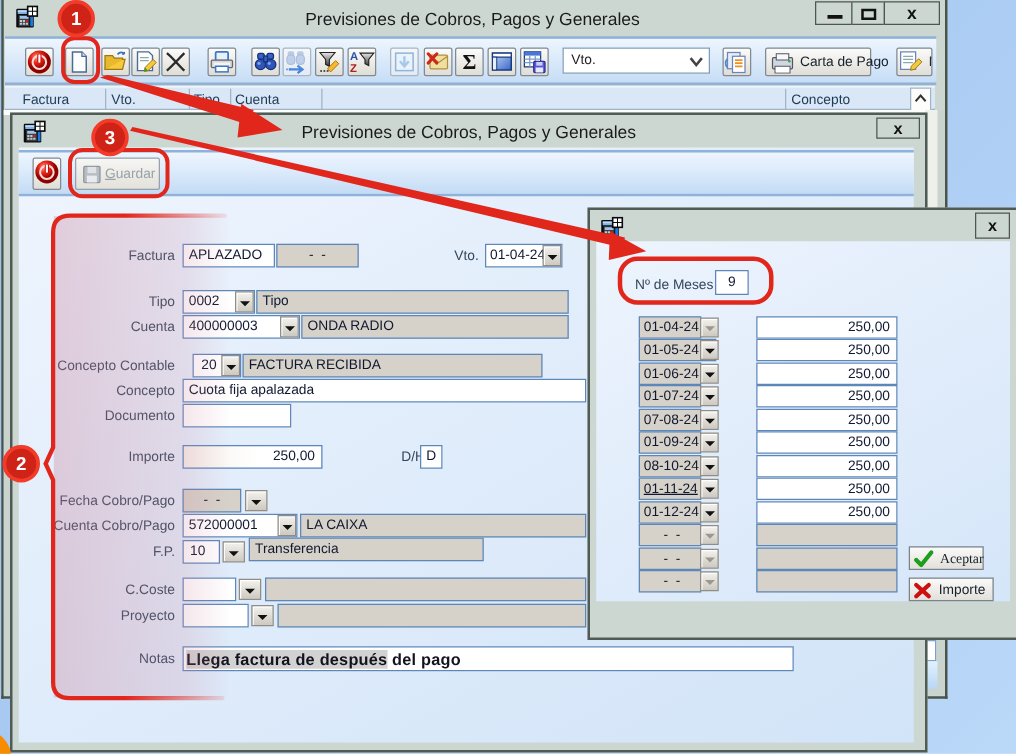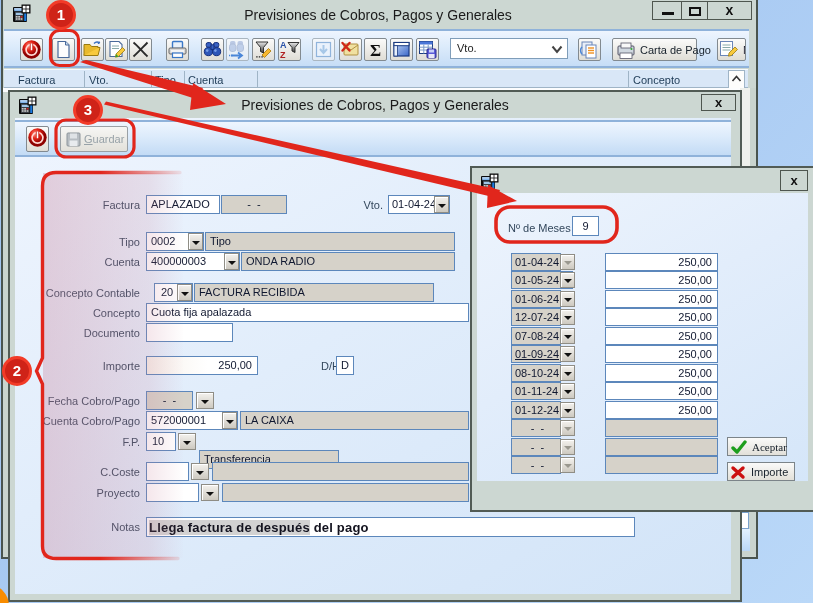--- a/index.html
+++ b/index.html
@@ -314,21 +314,21 @@
         <div class="lbl" style="left:-75px;top:277px;width:200px;">Fecha Cobro/Pago</div>
         <div class="fld grey" style="left:131px;top:273px;width:47px;height:19px;text-align:center;">- &nbsp;-</div>
         <div class="ddbtn" style="left:181px;top:274px;width:18px;height:17px;"></div>
         <div class="lbl" style="left:-75px;top:297px;width:200px;">Cuenta Cobro/Pago</div>
         <div class="fld white" style="left:131px;top:293px;width:92px;height:19px;padding-left:4px;">572000001</div>
         <div class="ddbtn" style="left:207px;top:294px;width:15px;height:17px;"></div>
         <div class="fld grey" style="left:225px;top:293px;width:229px;height:19px;padding-left:4px;">LA CAIXA</div>
         <div class="lbl" style="left:-75px;top:318px;width:200px;">F.P.</div>
         <div class="fld white" style="left:131px;top:314px;width:30px;height:19px;padding-left:5px;">10</div>
         <div class="ddbtn" style="left:163px;top:315px;width:18px;height:17px;"></div>
-        <div class="fld grey" style="left:184px;top:332px;width:140px;height:19px;padding-left:4px;">Transferencia</div>
+        <div class="fld grey" style="left:184px;top:312px;width:188px;height:19px;padding-left:4px;">Transferencia</div>
         <div class="lbl" style="left:-75px;top:348px;width:200px;">C.Coste</div>
         <div class="fld white" style="left:131px;top:344px;width:43px;height:19px;"></div>
         <div class="ddbtn" style="left:176px;top:345px;width:18px;height:17px;"></div>
         <div class="fld grey" style="left:197px;top:344px;width:257px;height:19px;"></div>
         <div class="lbl" style="left:-75px;top:369px;width:200px;">Proyecto</div>
         <div class="fld white" style="left:131px;top:365px;width:53px;height:19px;"></div>
         <div class="ddbtn" style="left:186px;top:366px;width:18px;height:17px;"></div>
         <div class="fld grey" style="left:207px;top:365px;width:247px;height:19px;"></div>
         <div class="lbl" style="left:-75px;top:403px;width:200px;">Notas</div>
         <div class="fld white" style="left:131px;top:399px;width:489px;height:20px;padding-left:2px;line-height:19px;"><span style="font-size:13px;font-weight:bold;letter-spacing:0.2px;color:#13131f;"><span style="background:#d2d2d2;">Llega factura de después</span> del pago</span></div>
@@ -369,33 +369,33 @@
     <div id="altarows">
         <div class="fld grey" style="left:34px;top:60px;width:50px;height:18px;padding-left:3px;">01-04-24</div>
         <div class="ddbtn dis" style="left:83px;top:61px;width:15px;height:16px;"></div>
         <div class="fld white" style="left:128px;top:60px;width:113px;height:18px;text-align:right;padding-right:5px;">250,00</div>
         <div class="fld grey" style="left:34px;top:78px;width:62px;height:18px;padding-left:3px;">01-05-24</div>
         <div class="ddbtn" style="left:83px;top:79px;width:15px;height:16px;"></div>
         <div class="fld white" style="left:128px;top:78px;width:113px;height:18px;text-align:right;padding-right:5px;">250,00</div>
         <div class="fld grey" style="left:34px;top:97px;width:50px;height:18px;padding-left:3px;">01-06-24</div>
         <div class="ddbtn" style="left:83px;top:98px;width:15px;height:16px;"></div>
         <div class="fld white" style="left:128px;top:97px;width:113px;height:18px;text-align:right;padding-right:5px;">250,00</div>
-        <div class="fld grey" style="left:34px;top:115px;width:50px;height:18px;padding-left:3px;">12-07-24</div>
+        <div class="fld grey" style="left:34px;top:115px;width:50px;height:18px;padding-left:3px;">01-07-24</div>
         <div class="ddbtn" style="left:83px;top:116px;width:15px;height:16px;"></div>
         <div class="fld white" style="left:128px;top:115px;width:113px;height:18px;text-align:right;padding-right:5px;">250,00</div>
         <div class="fld grey" style="left:34px;top:134px;width:50px;height:18px;padding-left:3px;">07-08-24</div>
         <div class="ddbtn" style="left:83px;top:135px;width:15px;height:16px;"></div>
         <div class="fld white" style="left:128px;top:134px;width:113px;height:18px;text-align:right;padding-right:5px;">250,00</div>
-        <div class="fld grey" style="left:34px;top:152px;width:50px;height:18px;padding-left:3px;text-decoration:underline;">01-09-24</div>
+        <div class="fld grey" style="left:34px;top:152px;width:50px;height:18px;padding-left:3px;">01-09-24</div>
         <div class="ddbtn" style="left:83px;top:153px;width:15px;height:16px;"></div>
         <div class="fld white" style="left:128px;top:152px;width:113px;height:18px;text-align:right;padding-right:5px;">250,00</div>
         <div class="fld grey" style="left:34px;top:171px;width:50px;height:18px;padding-left:3px;">08-10-24</div>
         <div class="ddbtn" style="left:83px;top:172px;width:15px;height:16px;"></div>
         <div class="fld white" style="left:128px;top:171px;width:113px;height:18px;text-align:right;padding-right:5px;">250,00</div>
-        <div class="fld grey" style="left:34px;top:189px;width:50px;height:18px;padding-left:3px;">01-11-24</div>
+        <div class="fld grey" style="left:34px;top:189px;width:50px;height:18px;padding-left:3px;text-decoration:underline;">01-11-24</div>
         <div class="ddbtn" style="left:83px;top:190px;width:15px;height:16px;"></div>
         <div class="fld white" style="left:128px;top:189px;width:113px;height:18px;text-align:right;padding-right:5px;">250,00</div>
         <div class="fld grey" style="left:34px;top:208px;width:50px;height:18px;padding-left:3px;">01-12-24</div>
         <div class="ddbtn" style="left:83px;top:209px;width:15px;height:16px;"></div>
         <div class="fld white" style="left:128px;top:208px;width:113px;height:18px;text-align:right;padding-right:5px;">250,00</div>
         <div class="fld grey" style="left:34px;top:226px;width:50px;height:18px;padding-left:3px;text-align:center;">- &nbsp;-</div>
         <div class="ddbtn dis" style="left:83px;top:227px;width:15px;height:16px;"></div>
         <div class="fld grey" style="left:128px;top:226px;width:113px;height:18px;text-align:right;padding-right:5px;"></div>
         <div class="fld grey" style="left:34px;top:245px;width:50px;height:18px;padding-left:3px;text-align:center;">- &nbsp;-</div>
         <div class="ddbtn dis" style="left:83px;top:246px;width:15px;height:16px;"></div>

